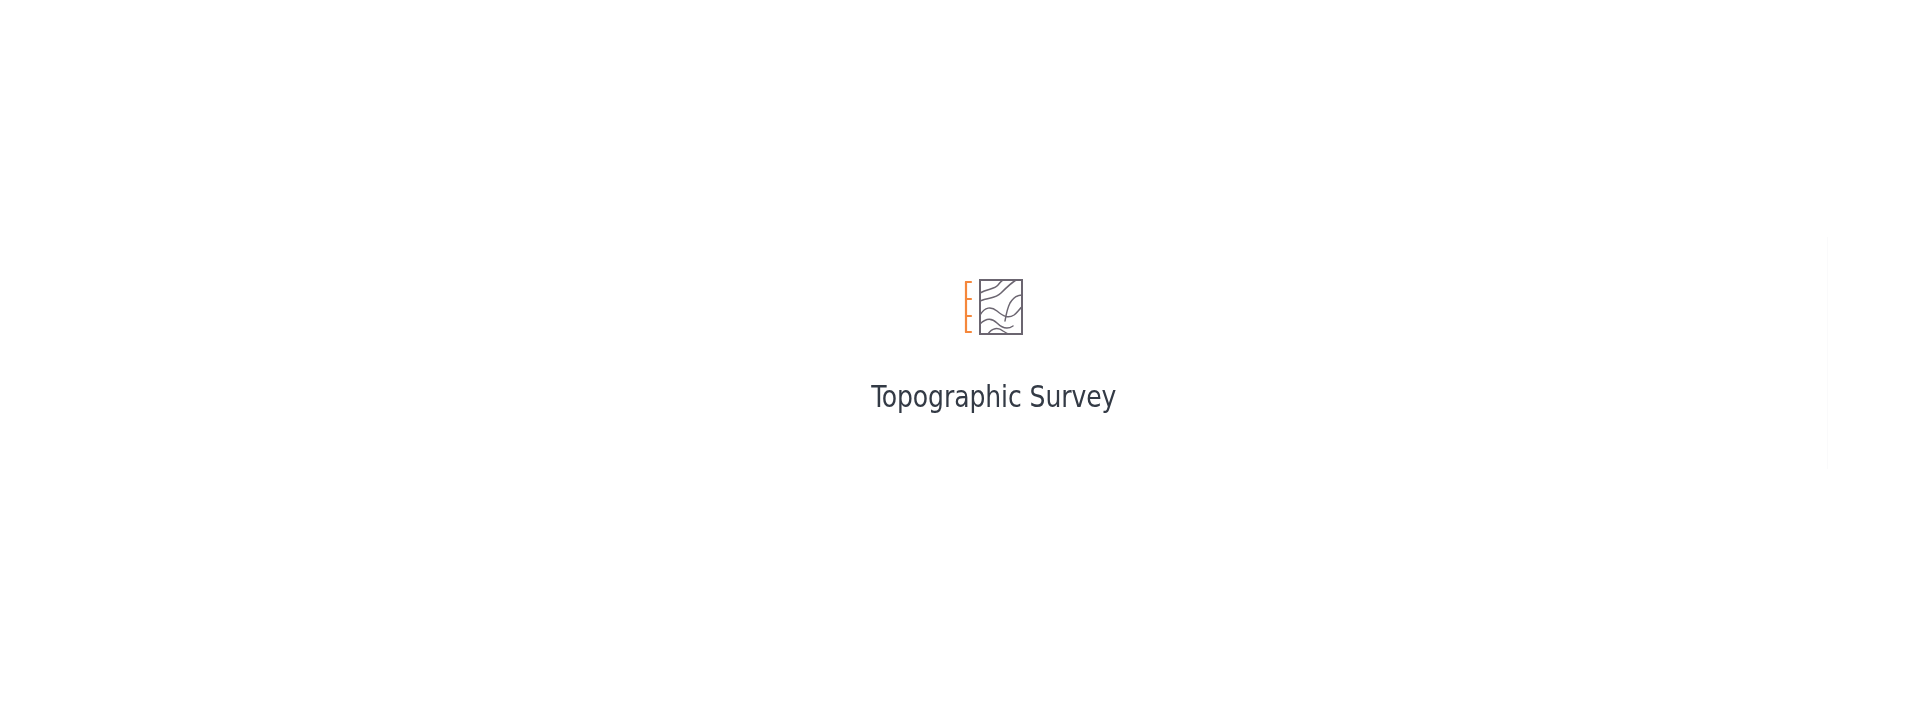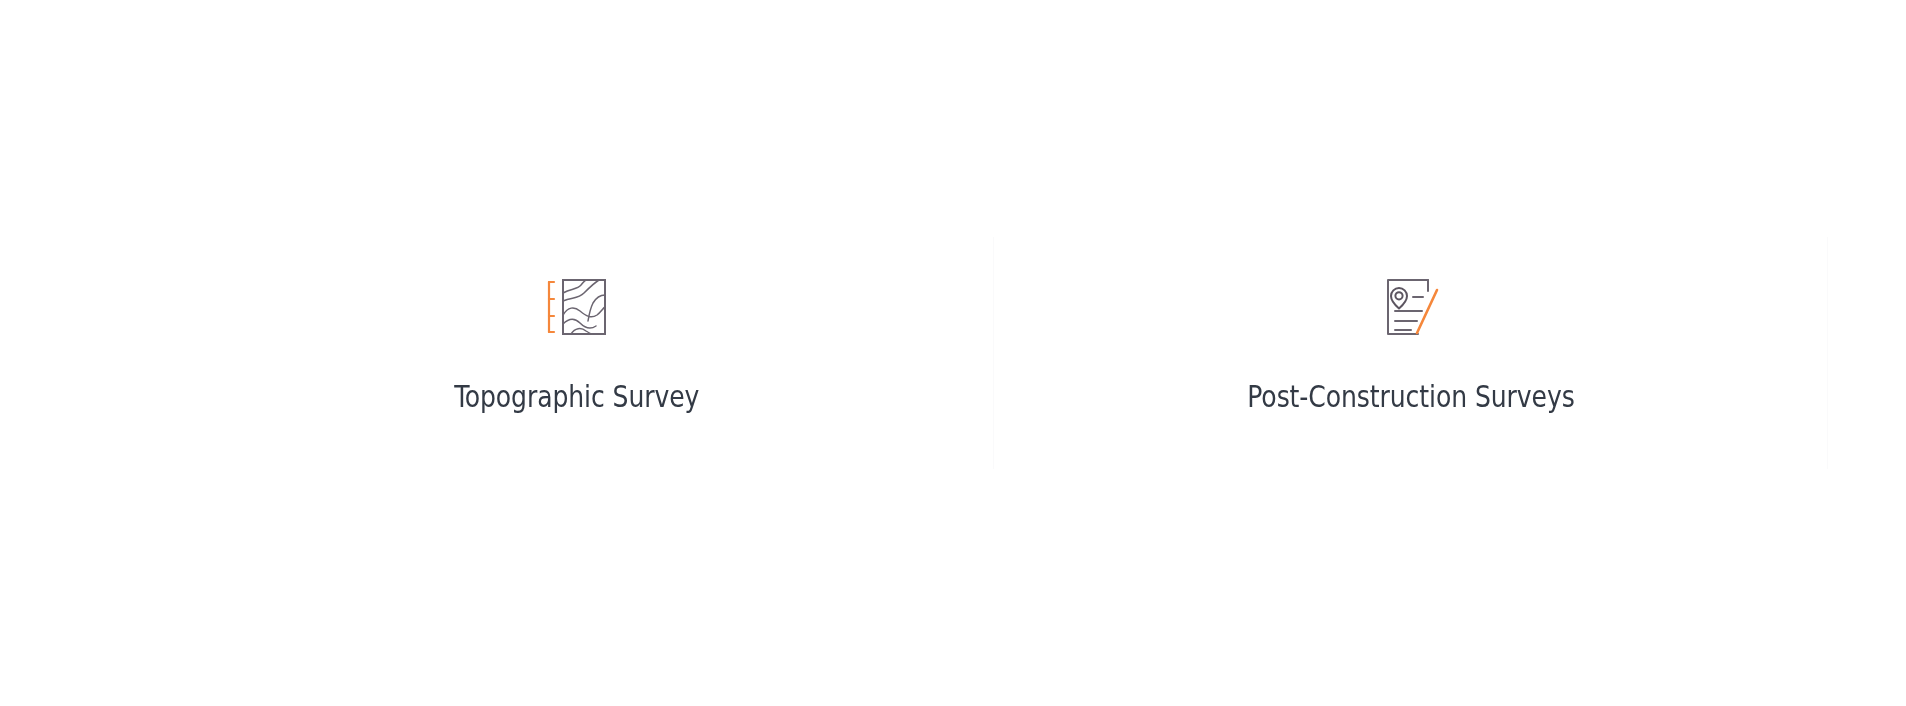--- a/index.html
+++ b/index.html
@@ -109,41 +109,15 @@
             <path d="M22 53 C28 47 34 47 39 52 C44 57 49 59 55 55"></path>
             <path d="M30 63 C34 57 40 56 45 60 C48 62 50 63 52 63"></path>
           </g>
         </svg>
       </div>
       <div class="feature-label">Topographic Survey</div>
     </div>
 
 
 
-    <div class="feature-card">
-      <div class="feature-icon">
-        <svg width="72" height="72" viewBox="0 0 72 72" fill="none">
-
-          <g stroke="#6b6570" stroke-width="2" fill="none" stroke-linecap="round" stroke-linejoin="round">
-            <path d="M53 9 L13 9 L13 63 L43 63"></path>
-            <path d="M53 9 L53 20"></path>
-          </g>
-
-          <g stroke="#5c5560" stroke-width="2" fill="none" stroke-linecap="round" stroke-linejoin="round">
-            <path d="M24 17 C19.6 17 16 20.6 16 25 C16 30.5 24 37.5 24 37.5 C24 37.5 32 30.5 32 25 C32 20.6 28.4 17 24 17 Z"></path>
-            <circle cx="24" cy="24.8" r="3.6"></circle>
-          </g>
-
-          <g stroke="#6b6570" stroke-width="2" stroke-linecap="round">
-            <path d="M38 26 L48 26"></path>
-            <path d="M20 40 L47 40"></path>
-            <path d="M20 50 L42 50"></path>
-            <path d="M20 59 L36 59"></path>
-          </g>
-
-          <path d="M62 19 L42 62" stroke="#f5873b" stroke-width="2.6" stroke-linecap="round"></path>
-        </svg>
-      </div>
-      <div class="feature-label">Post-Construction Surveys</div>
-    </div>
 
   </div>
 </div>
 
 </body></html>

